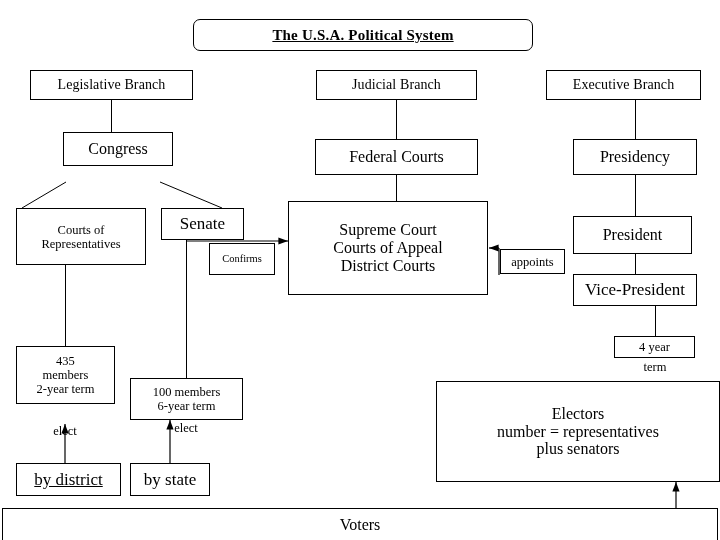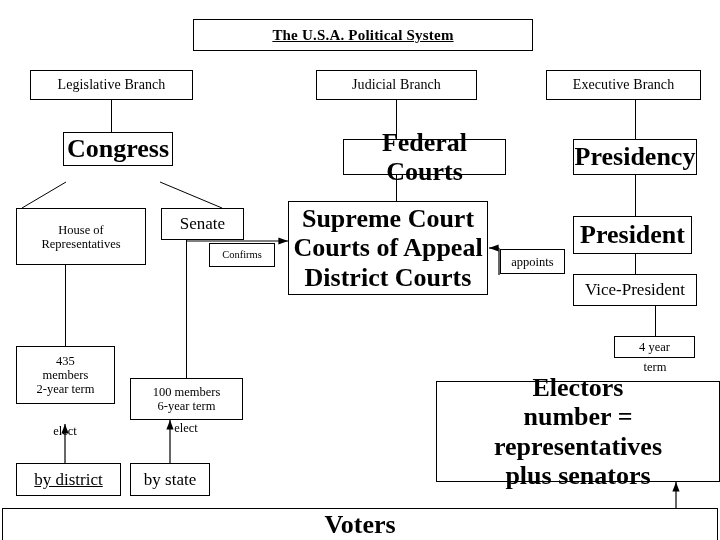--- a/index.html
+++ b/index.html
@@ -24,21 +24,21 @@
     line-height:1.12;
     z-index:3;
     white-space:pre-line;
   }
   .bold-head{font-weight:normal;font-size:14px;letter-spacing:.1px;}
   .title{
     font-weight:bold;font-size:15px;
     text-decoration:underline;
     letter-spacing:.2px;
   }
-  .big{font-size:26px;font-weight:bold;}
+  .big{font-size:16px;}
   .med{font-size:17px;}
   .small{font-size:12.5px;}
   .tiny{font-size:10.5px;}
   
   .vline{position:absolute;width:1px;background:#000000;z-index:1;}
   .diag{position:absolute;z-index:1;overflow:visible;}
   .freetext{
     position:absolute;
     font-family:"Liberation Serif", serif;
     z-index:4;
@@ -87,48 +87,48 @@
     <line x1="499" y1="248" x2="499" y2="275" stroke="#000" stroke-width="1.2"></line>
     <line x1="499" y1="248" x2="489" y2="248" stroke="#000" stroke-width="1.2" marker-end="url(#ah)"></line>
 
     <line x1="65" y1="463" x2="65" y2="424" stroke="#000" stroke-width="1.2" marker-end="url(#ah)"></line>
 
     <line x1="170" y1="463" x2="170" y2="420" stroke="#000" stroke-width="1.2" marker-end="url(#ah)"></line>
 
     <line x1="676" y1="508" x2="676" y2="482" stroke="#000" stroke-width="1.2" marker-end="url(#ah)"></line>
   </svg>
 
-  <div class="box title" style="left:193px;top:19px;width:340px;height:32px;">The U.S.A. Political System</div>
+  <div class="box title" style="left:193px;top:19px;width:340px;height:32px;border-radius:7px;">The U.S.A. Political System</div>
 
   <div class="box bold-head" style="left:30px;top:70px;width:163px;height:30px;">Legislative Branch</div>
 
   <div class="box bold-head" style="left:316px;top:70px;width:161px;height:30px;">Judicial Branch</div>
 
   <div class="box bold-head" style="left:546px;top:70px;width:155px;height:30px;">Executive Branch</div>
 
   <div class="box big" style="left:63px;top:132px;width:110px;height:34px;">Congress</div>
 
-  <div class="box big" style="left:315px;top:139px;width:163px;height:36px;margin-left:28px;">Federal Courts</div>
+  <div class="box big" style="left:315px;top:139px;width:163px;height:36px;">Federal Courts</div>
 
   <div class="box big" style="left:573px;top:139px;width:124px;height:36px;">Presidency</div>
 
-  <div class="box small" style="left:16px;top:208px;width:130px;height:57px;">House of
+  <div class="box small" style="left:16px;top:208px;width:130px;height:57px;">Courts of
 Representatives</div>
 
   <div class="box med" style="left:161px;top:208px;width:83px;height:32px;">Senate</div>
 
   <div class="box big" style="left:288px;top:201px;width:200px;height:94px;">Supreme Court
 Courts of Appeal
 District Courts</div>
 
   <div class="box big" style="left:573px;top:216px;width:119px;height:38px;">President</div>
 
   <div class="box med" style="left:573px;top:274px;width:124px;height:32px;">Vice-President</div>
 
-  <div class="box tiny" style="left:209px;top:243px;width:66px;height:24px;">Confirms</div>
+  <div class="box tiny" style="left:209px;top:243px;width:66px;height:32px;">Confirms</div>
 
   <div class="box small" style="left:500px;top:249px;width:65px;height:25px;">appoints</div>
 
   <div class="box small" style="left:16px;top:346px;width:99px;height:58px;">435
 members
 2-year term</div>
 
   <div class="box small" style="left:130px;top:378px;width:113px;height:42px;">100 members
 6-year term</div>
 

